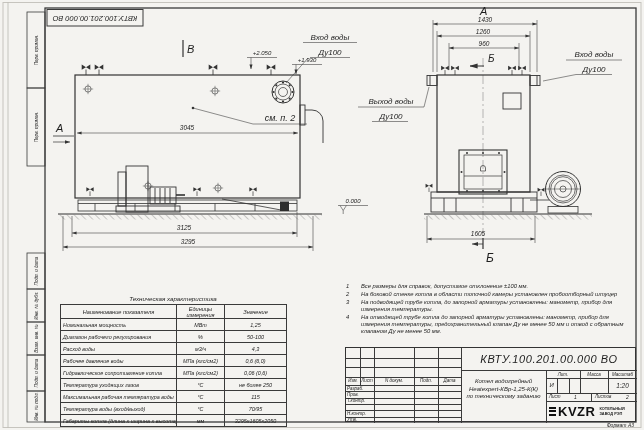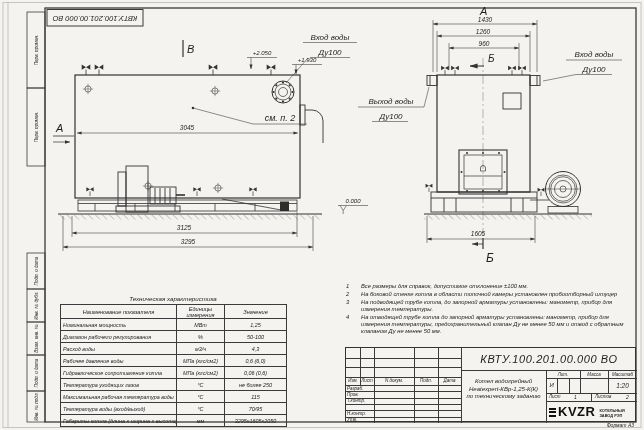--- a/index.html
+++ b/index.html
@@ -434,21 +434,21 @@
   <div class="cell lab" style="left:234px;top:23.5px;width:28px;text-align:center">Масса</div>
   <div class="cell lab" style="left:262px;top:23.5px;width:29px;text-align:center">Масштаб</div>
   <div class="cell" style="left:200px;top:33.5px;width:11.3px;text-align:center;font-size:6px">И</div>
   <div class="cell" style="left:262px;top:33.5px;width:29px;text-align:center;font-size:6.5px">1:20</div>
 
   <div class="cell lab" style="left:203px;top:46px;width:20px">Лист</div>
   <div class="cell" style="left:228px;top:45.5px;width:14px;font-size:5px">1</div>
   <div class="cell lab" style="left:249px;top:46px;width:24px">Листов</div>
   <div class="cell" style="left:280px;top:45.5px;width:10px;font-size:5px">2</div>
 
-  <div class="cell" style="left:203px;top:57px;width:86px;display:flex;align-items:flex-end">
+  <div class="cell" style="left:203px;top:57px;width:86px;display:flex;align-items:center">
     <span class="logobar"></span>
     <span class="logo">KVZR</span>
     <span class="company" style="margin-left:4px">
       <div>КОТЕЛЬНЫЙ</div>
       <div>ЗАВОД РЭП</div>
     </span>
   </div>
 </div>
 
 <div class="abs fmt">Формат А3</div>

